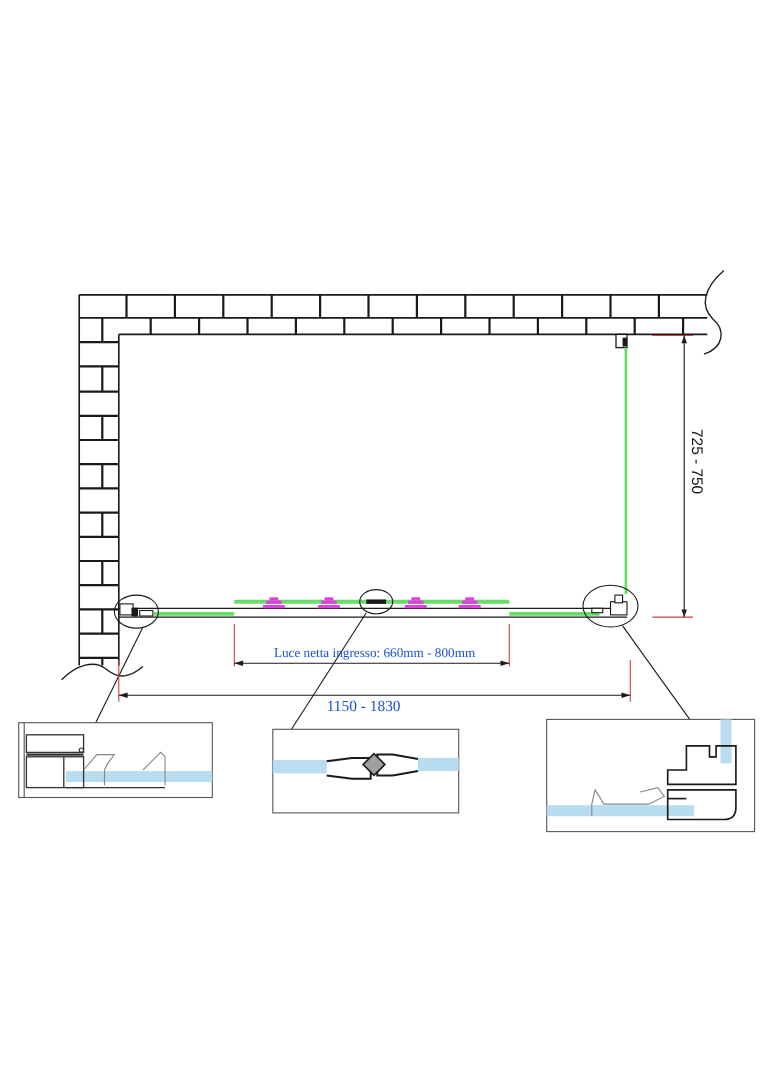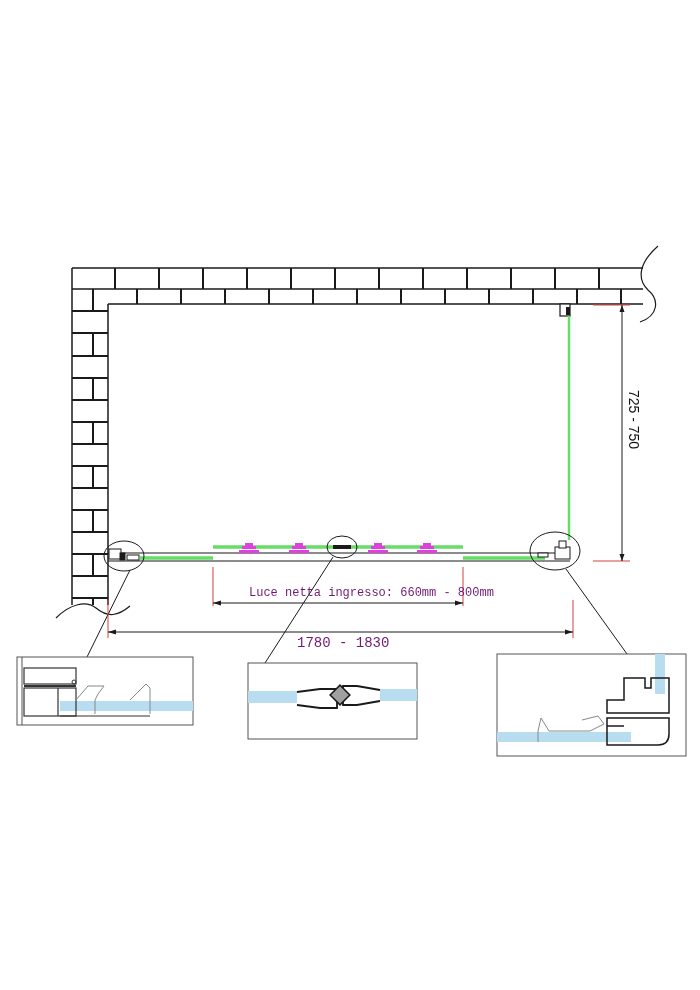--- a/index.html
+++ b/index.html
@@ -1,20 +1,20 @@
 <!DOCTYPE html>
 <html><head>
 <meta charset="utf-8">
 <style>
   html, body { margin: 0; padding: 0; background: #ffffff; }
   body { width: 700px; height: 990px; position: relative; overflow: hidden;
          font-family: "Liberation Sans", sans-serif; }
   #diagram { position: absolute; left: 0; top: 0; width: 700px; height: 990px; }
-  .dim-text { position: absolute; font-size: 14px; color: #701a75; white-space: nowrap;
-              font-family: Liberation Mono, monospace; }
+  .dim-text { position: absolute; font-size: 14px; color: #1d4ed8; white-space: nowrap;
+              font-family: Liberation Serif, serif; }
   .dim-text.small { font-size: 12px; }
   .vtext { position: absolute; font-size: 14px; color: #111; white-space: nowrap;
            transform-origin: left top; transform: rotate(90deg);
            font-family: "Liberation Sans", sans-serif; }
 </style>
 </head>
 <body>
 
 <div id="diagram">
 <svg width="700" height="990" viewBox="0 0 700 990" xmlns="http://www.w3.org/2000/svg">
@@ -221,14 +221,14 @@
       <path d="M 582 720 L 598 716 L 604 724 L 590 731"></path>
       <line x1="538" y1="731" x2="538" y2="742"></line>
     </g>
   </g>
 
 </svg>
 
   
   <div class="vtext" style="left:642px; top:390px;">725 - 750</div>
   <div class="dim-text small" style="left:249px; top:586px;">Luce netta ingresso: 660mm - 800mm</div>
-  <div class="dim-text" style="left:297px; top:635px;">1780 - 1830</div>
+  <div class="dim-text" style="left:297px; top:635px;">1150 - 1830</div>
 </div>
 
 </body></html>

